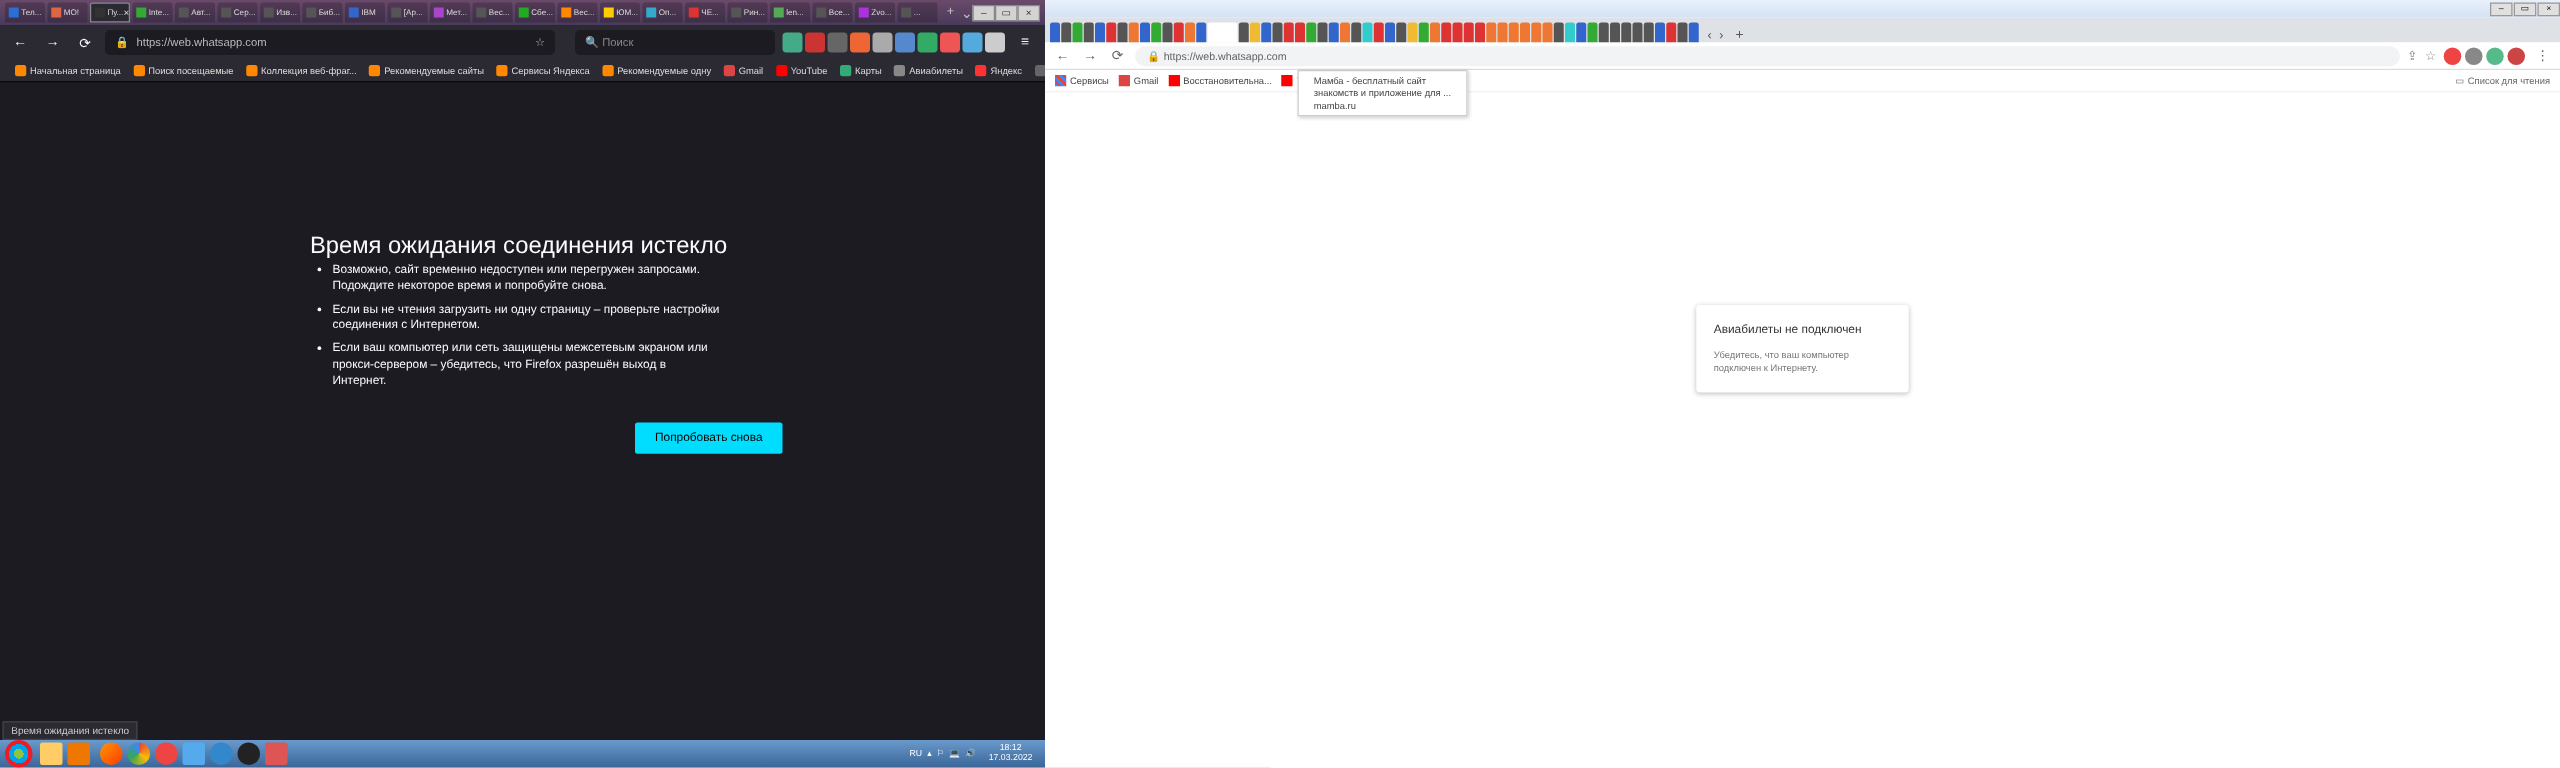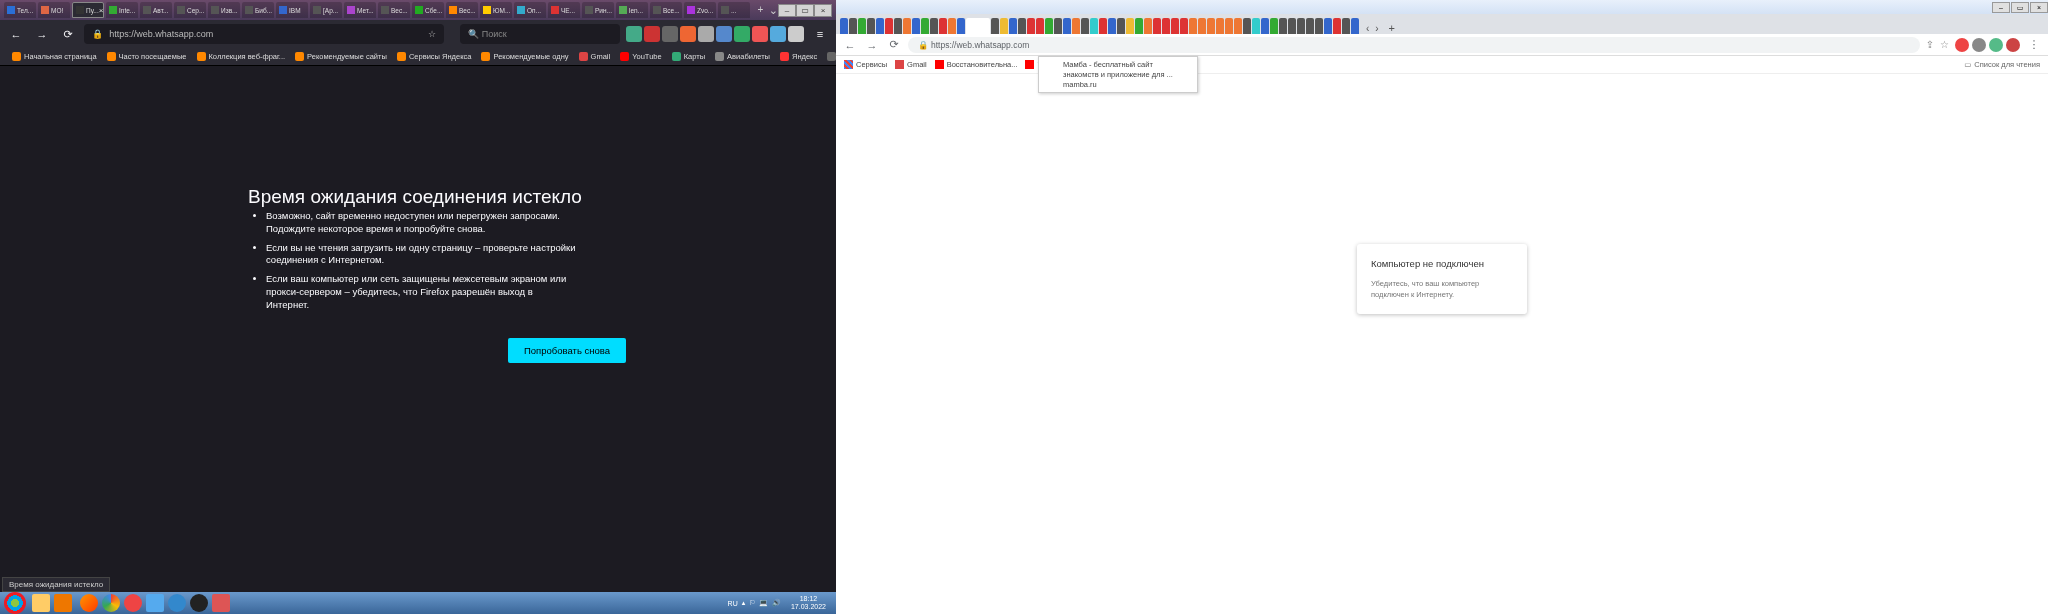--- a/index.html
+++ b/index.html
@@ -54,21 +54,21 @@
 .cr-newtab{width:14px;text-align:center;font-size:11px;color:#555}
 .cr-navrow{display:flex;gap:6px;color:#555;font-size:10px;margin:0 6px}
 .cr-toolbar{height:22px;background:#fff;border-bottom:1px solid #ddd;display:flex;align-items:center;padding:0 6px;gap:6px}
 .cr-nav-btn{width:16px;height:16px;display:flex;align-items:center;justify-content:center;color:#5f6368;font-size:11px}
 .cr-url{flex:1;height:16px;background:#f1f3f4;border-radius:10px;display:flex;align-items:center;padding:0 10px;font-size:8.5px;color:#5f6368}
 .cr-ext{display:flex;gap:3px}
 .cr-ext div{width:14px;height:14px;border-radius:50%}
 .cr-bookmarks{height:18px;background:#fff;border-bottom:1px solid #eee;display:flex;align-items:center;padding:0 8px;gap:8px;position:relative}
 .cr-bm{display:flex;align-items:flex-end;font-size:7.5px;color:#444}
 .cr-bm-ico{width:9px;height:9px;margin-right:3px;display:inline-block}
-.cr-tooltip{position:absolute;top:0;left:202px;background:#fff;border:1px solid #ccc;box-shadow:1px 1px 3px rgba(0,0,0,.2);font-size:7.5px;color:#444;padding:3px 24px;line-height:1.3;z-index:10}
+.cr-tooltip{position:absolute;top:0;left:202px;background:#fff;border:1px solid #ccc;box-shadow:1px 1px 3px rgba(0,0,0,.2);font-size:7.5px;color:#444;padding:3px 12px;line-height:1.3;z-index:10}
 .cr-content{background:#fff;height:500px;position:relative}
 .cr-error-card{position:absolute;top:170px;left:50%;transform:translateX(-50%);width:170px;background:#fff;box-shadow:0 1px 4px rgba(0,0,0,.25);border-radius:3px;padding:14px}
 .cr-error-card h2{font-size:9.5px;color:#333;margin-bottom:10px;font-weight:500}
 .cr-error-card p{font-size:7.5px;color:#777;line-height:1.4}
 .cr-readlist{position:absolute;right:8px;top:40px;font-size:7.5px;color:#666;display:flex;align-items:center;gap:3px}
 </style>
 </head>
 <body>
 
 <div class="screen left-screen">
@@ -199,21 +199,21 @@
     <div class="ff-nav-btn">≡</div>
   </div>
 
   <div class="ff-bookmarks">
     <div class="ff-bm">
         <span class="ff-bm-ico" style="background:#f80"></span>
         <span>Начальная страница</span>
       </div>
     <div class="ff-bm">
         <span class="ff-bm-ico" style="background:#f80"></span>
-        <span>Часто посещаемые</span>
+        <span>Поиск посещаемые</span>
       </div>
     <div class="ff-bm">
         <span class="ff-bm-ico" style="background:#f80"></span>
         <span>Коллекция веб-фраг...</span>
       </div>
     <div class="ff-bm">
         <span class="ff-bm-ico" style="background:#f80"></span>
         <span>Рекомендуемые сайты</span>
       </div>
     <div class="ff-bm">
@@ -407,17 +407,17 @@
       <div>mamba.ru</div>
     </div>
     <div class="cr-readlist" style="position:static;margin-left:auto">
       <span>▭</span>
       <span>Список для чтения</span>
     </div>
   </div>
 
   <div class="cr-content">
     <div class="cr-error-card">
-      <h2>Компьютер не подключен</h2>
+      <h2>Авиабилеты не подключен</h2>
       <p>Убедитесь, что ваш компьютер подключен к Интернету.</p>
     </div>
   </div>
 </div>
 
 </body></html>

